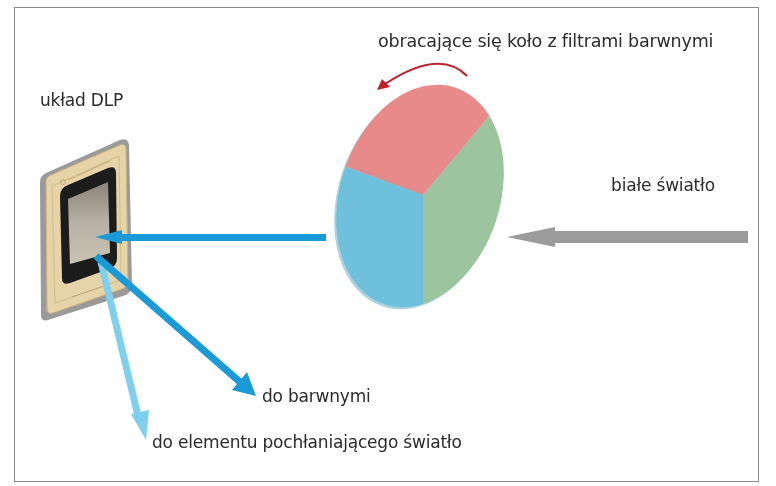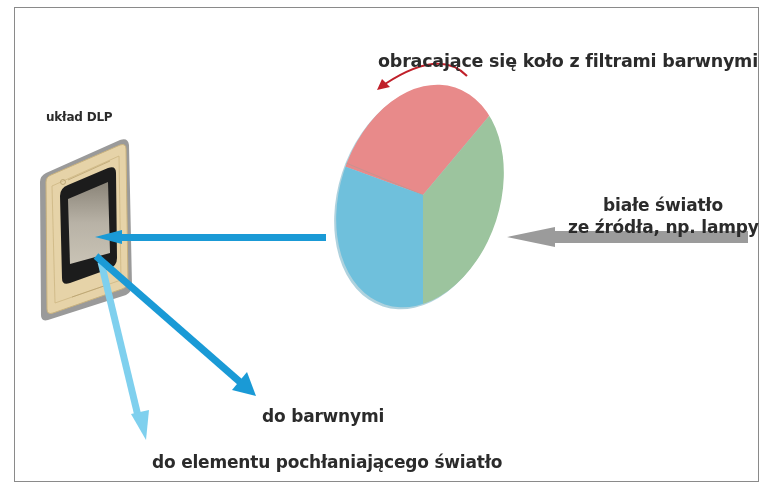--- a/index.html
+++ b/index.html
@@ -1,19 +1,19 @@
 <!DOCTYPE html>
 <html><head>
 <meta charset="utf-8">
 <style>
   html, body { margin: 0; padding: 0; background: #ffffff; }
   body { width: 776px; height: 486px; position: relative; overflow: hidden; font-family: "DejaVu Sans", sans-serif; }
   .frame { position: absolute; left: 14px; top: 7px; width: 745px; height: 475px; border: 1.5px solid #8a8a8a; box-sizing: border-box; }
   svg.scene { position: absolute; left: 0; top: 0; }
-  .label { position: absolute; color: #2b2b2b; font-size: 17px; letter-spacing: -0.2px; white-space: nowrap; font-family: "DejaVu Sans", sans-serif; font-weight: 700; margin-top: 20px; }
+  .label { position: absolute; color: #2b2b2b; font-size: 17px; letter-spacing: -0.2px; white-space: nowrap; font-family: "DejaVu Sans", sans-serif; font-weight: 400; }
   .label.center { text-align: center; line-height: 22px; }
 </style>
 </head>
 <body>
 
 <div class="frame"></div>
 
 <svg class="scene" width="776" height="486" viewBox="0 0 776 486">
 
   <g>
@@ -73,24 +73,23 @@
     <path d="M 467 76 Q 440 48 385 84" fill="none" stroke="#c0202a" stroke-width="2"></path>
     <polygon points="377,90 382,79 390,87" fill="#c0202a"></polygon>
   </g>
 
   <g>
     <rect x="553" y="231" width="195" height="12" fill="#9b9b9b"></rect>
     <polygon points="507,237 555,227 555,247" fill="#9b9b9b"></polygon>
   </g>
 </svg>
 
-<div class="label" style="left:46px; top:90px; font-size:12px;">układ DLP</div>
+<div class="label" style="left:40px; top:90px; font-size:17px;">układ DLP</div>
 
 <div class="label" style="left:378px; top:31px; font-size:17.5px;">obracające się koło z filtrami barwnymi</div>
 
 <div class="label center" style="left:568px; top:174px; width:190px;">
   <div>białe światło</div>
-  <div>ze źródła, np. lampy</div>
 </div>
 
 <div class="label" style="left:262px; top:386px;">do barwnymi</div>
 
 <div class="label" style="left:152px; top:432px;text-align:center;">do elementu pochłaniającego światło</div>
 
 </body></html>

